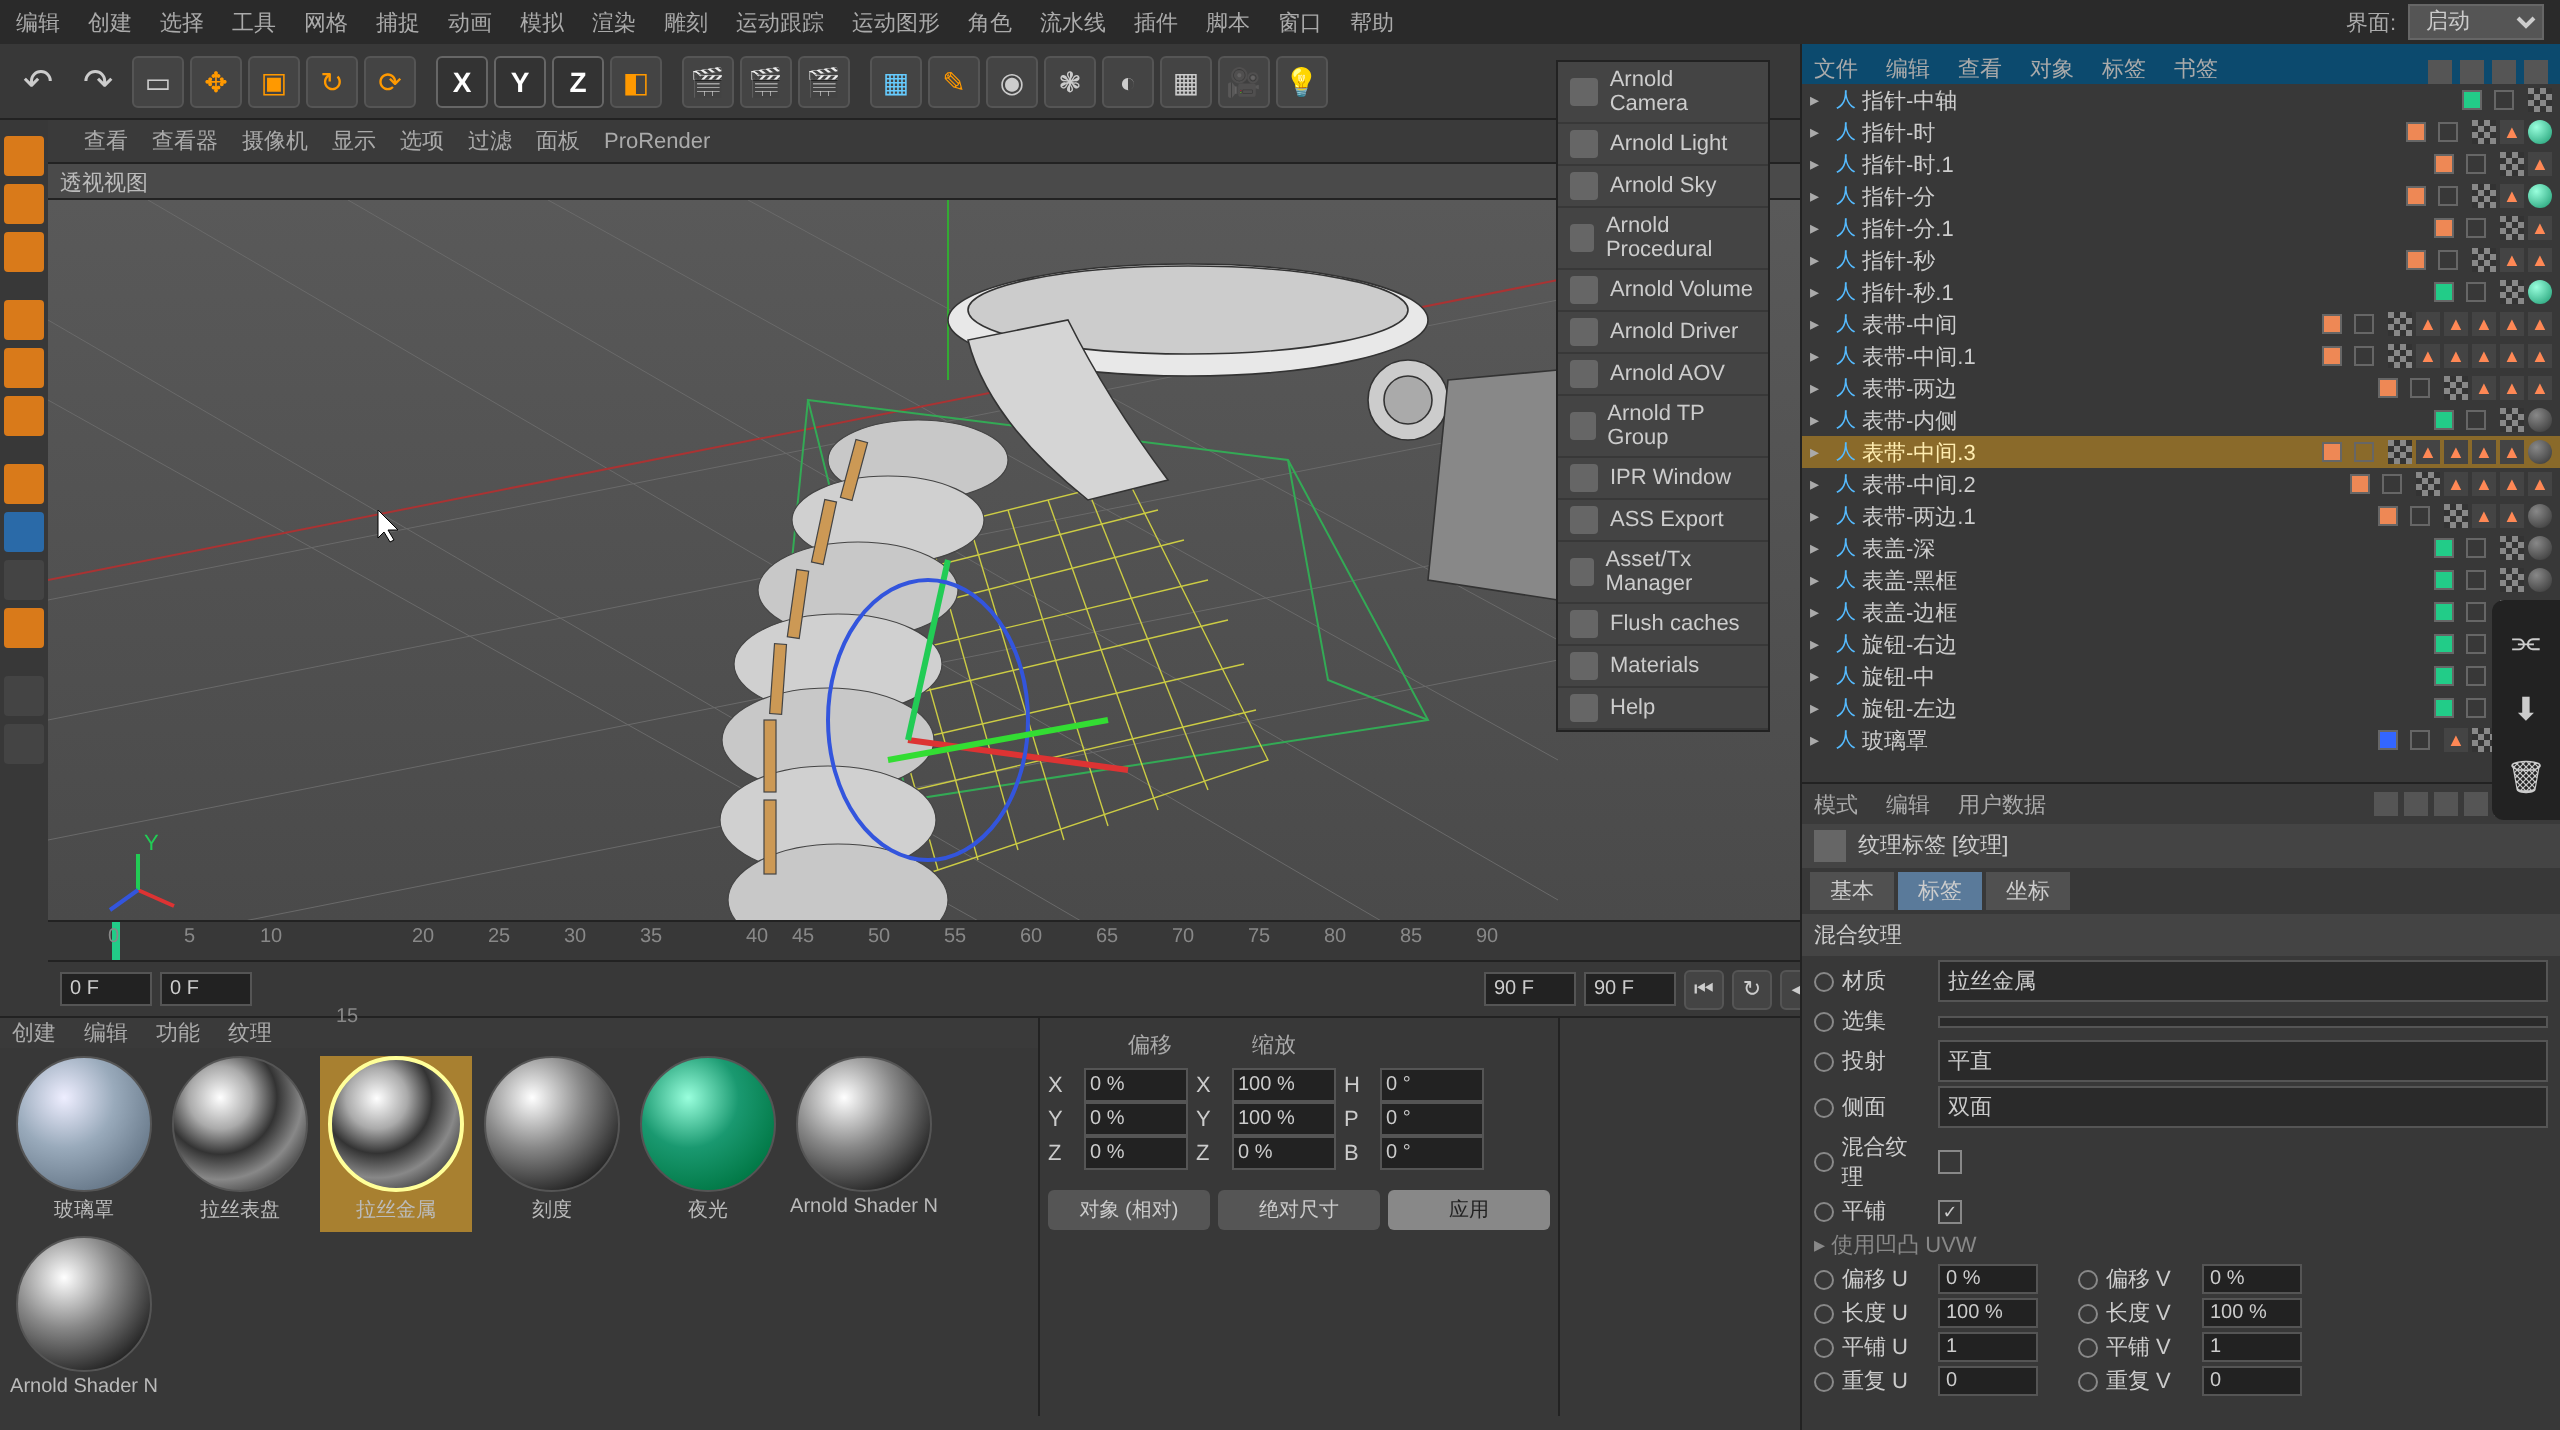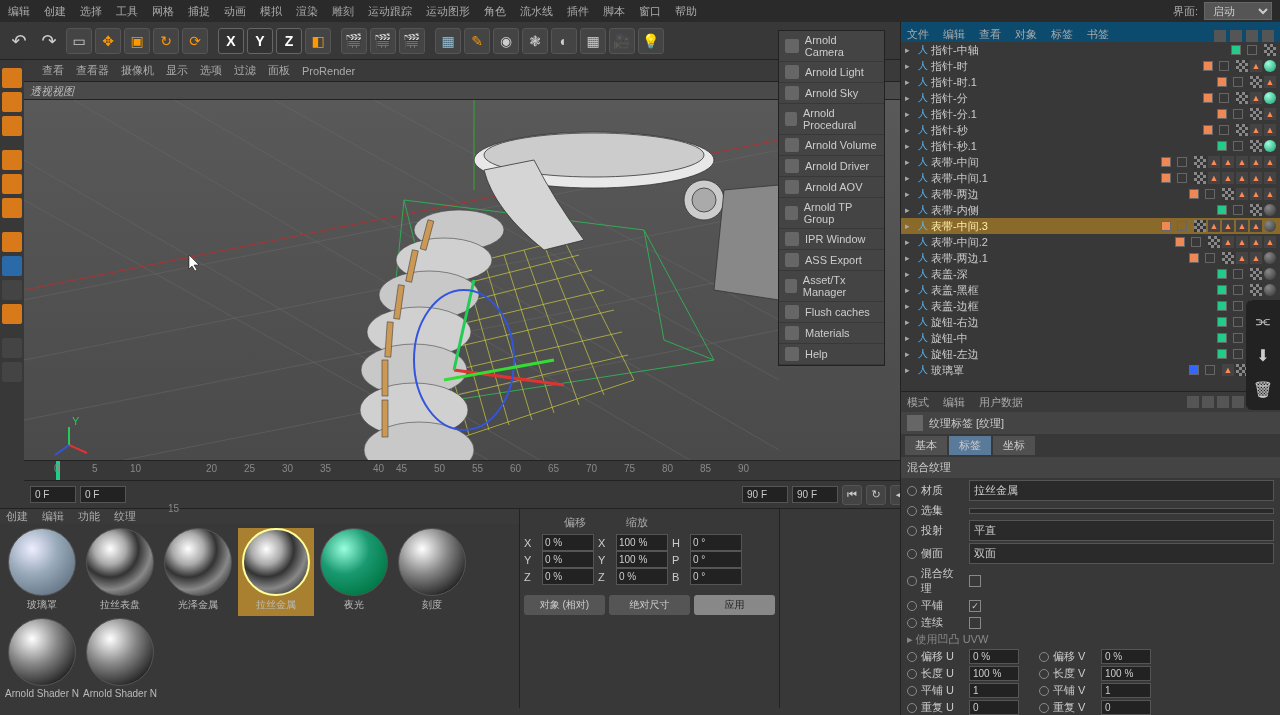--- a/index.html
+++ b/index.html
@@ -22,21 +22,21 @@
 .leftbar { width: 24px; background: #383838; display: flex; flex-direction: column; gap: 4px; padding-top: 8px; align-items: center; }
 .leftbar .t { width: 20px; height: 20px; background: #444; border-radius: 2px; cursor: pointer; }
 .leftbar .t.orange { background: #d97a1a; }
 .leftbar .t.blue { background: #2a6aa8; }
 
 .center { flex: 1; background: #383838; display: flex; flex-direction: column; }
 .vpbar { height: 22px; background: #3a3a3a; display: flex; align-items: center; padding: 0 6px; gap: 12px; border-bottom: 1px solid #222; }
 .vpbar span { color: #aaa; cursor: pointer; }
 .vpbar .r { margin-left: auto; display: flex; gap: 4px; }
 .vpbar .r .vi { width: 14px; height: 14px; background: #555; border-radius: 2px; cursor: pointer; }
-.vplabel { height: 18px; background: #4a4a4a; color: #bbb; padding: 2px 6px; border-bottom: 1px solid #222; font-style: italic; }
+.vplabel { height: 18px; background: #4a4a4a; color: #bbb; padding: 2px 6px; border-bottom: 1px solid #222; }
 .viewport { flex: 1; background: linear-gradient(#595959, #4a4a4a); position: relative; overflow: hidden; }
 .viewport svg { position: absolute; top: 0; left: 0; }
 
 .timeline { height: 20px; background: #383838; display: flex; align-items: center; position: relative; border-top: 1px solid #222; }
 .timeline .ticks { flex: 1; position: relative; height: 100%; }
 .timeline .tick { position: absolute; top: 2px; color: #888; font-size: 10px; }
 .timeline .marker { position: absolute; left: 32px; top: 0; width: 4px; height: 100%; background: #2c8; }
 
 .playbar { height: 28px; background: #383838; display: flex; align-items: center; padding: 0 6px; gap: 4px; border-top: 1px solid #222; }
 .playbar .fld { background: #222; color: #ccc; border: 1px solid #555; width: 46px; padding: 2px 4px; font-size: 10px; }
@@ -91,21 +91,21 @@
 .omgr .row .tg { width: 12px; height: 12px; background: #555; display: flex; align-items: center; justify-content: center; font-size: 9px; }
 .omgr .row .tg.chk { background: repeating-conic-gradient(#333 0% 25%, #888 0% 50%); background-size: 6px 6px; }
 .omgr .row .tg.tri { color: #f85; background: #444; }
 .omgr .row .tg.ball { background: radial-gradient(circle at 35% 30%, #9fd, #1a9970); border-radius: 50%; }
 .omgr .row .tg.dark { background: radial-gradient(circle at 35% 30%, #888, #333); border-radius: 50%; }
 
 .attr { flex: 1; display: flex; flex-direction: column; }
 .attr .bar { height: 20px; display: flex; align-items: center; gap: 14px; padding: 0 6px; color: #aaa; background: #3a3a3a; }
 .attr .bar .r { margin-left: auto; display: flex; gap: 3px; }
 .attr .bar .r .ai { width: 12px; height: 12px; background: #555; cursor: pointer; }
-.attr .title { display: flex; align-items: flex-end; gap: 6px; padding: 3px 6px; background: #444; }
+.attr .title { display: flex; align-items: flex-start; gap: 6px; padding: 3px 6px; background: #444; }
 .attr .title .ic { width: 16px; height: 16px; background: #666; }
 .attr .tabs2 { display: flex; gap: 2px; padding: 2px 4px; }
 .attr .tabs2 .t { padding: 2px 10px; background: #505050; color: #ccc; cursor: pointer; }
 .attr .tabs2 .t.act { background: #5a7a9a; }
 .attr .sec { padding: 3px 6px; background: #444; color: #ccc; }
 .attr .props { padding: 2px 6px; display: flex; flex-direction: column; gap: 2px; }
 .attr .prow { display: flex; align-items: center; gap: 6px; }
 .attr .prow .pl { width: 56px; color: #ccc; display: flex; align-items: center; gap: 4px; }
 .attr .prow .pl .rad { width: 10px; height: 10px; border: 1px solid #888; border-radius: 50%; }
 .attr .prow .pv { flex: 1; background: #2a2a2a; color: #ccc; padding: 2px 4px; border: 1px solid #555; }
@@ -367,35 +367,31 @@
       </div>
     <div class="matgrid" id="matgrid">
         <div class="matitem glass">
           <div class="ball"></div>
           <div class="lbl">玻璃罩</div>
         </div>
         <div class="matitem chrome">
           <div class="ball"></div>
           <div class="lbl">拉丝表盘</div>
         </div>
-        <div class="matitem chrome">
-          <div class="ball"></div>
-          <div class="lbl">光泽金属</div>
-        </div>
         <div class="matitem chrome selected">
           <div class="ball"></div>
           <div class="lbl">拉丝金属</div>
         </div>
+        <div class="matitem ">
+          <div class="ball"></div>
+          <div class="lbl">刻度</div>
+        </div>
         <div class="matitem green">
           <div class="ball"></div>
           <div class="lbl">夜光</div>
-        </div>
-        <div class="matitem ">
-          <div class="ball"></div>
-          <div class="lbl">刻度</div>
         </div>
         <div class="matitem ">
           <div class="ball"></div>
           <div class="lbl">Arnold Shader N</div>
         </div>
         <div class="matitem ">
           <div class="ball"></div>
           <div class="lbl">Arnold Shader N</div>
         </div>
       </div>
@@ -874,27 +870,20 @@
           <div class="chk"></div>
         </div>
       <div class="prow">
           <div class="pl">
             <div class="rad"></div>
             <span>平铺</span>
           </div>
           <div class="chk">✓</div>
         </div>
       <div class="prow">
-          <div class="pl">
-            <div class="rad"></div>
-            <span>连续</span>
-          </div>
-          <div class="chk"></div>
-        </div>
-      <div class="prow">
           <div class="pl" style="width:auto;color:#888">
             <span>▸ 使用凹凸 UVW</span>
           </div>
         </div>
       <div class="prow">
         <div class="pl">
             <div class="rad"></div>
             <span>偏移 U</span>
           </div>
           <input value="0 %" style="">

